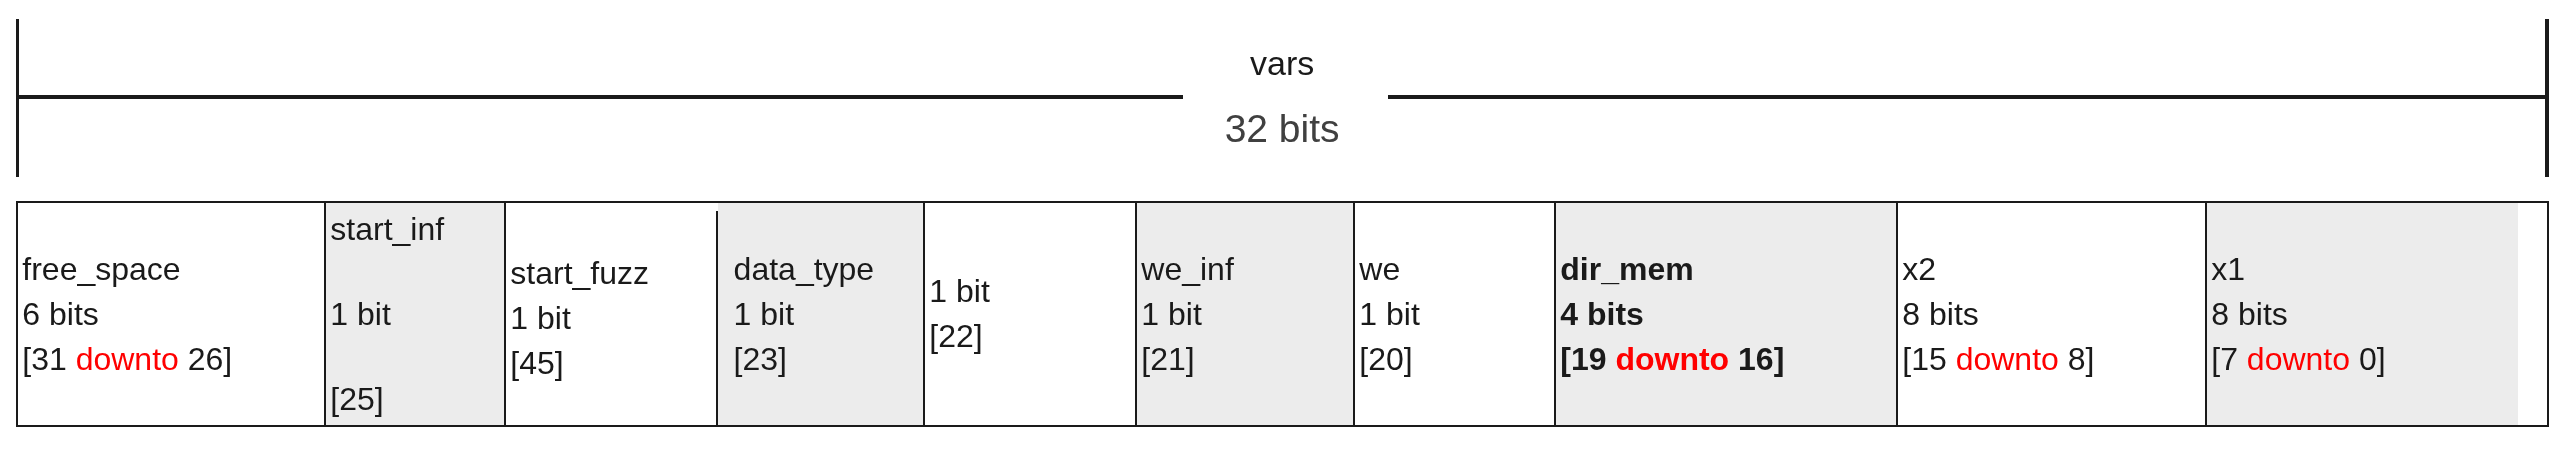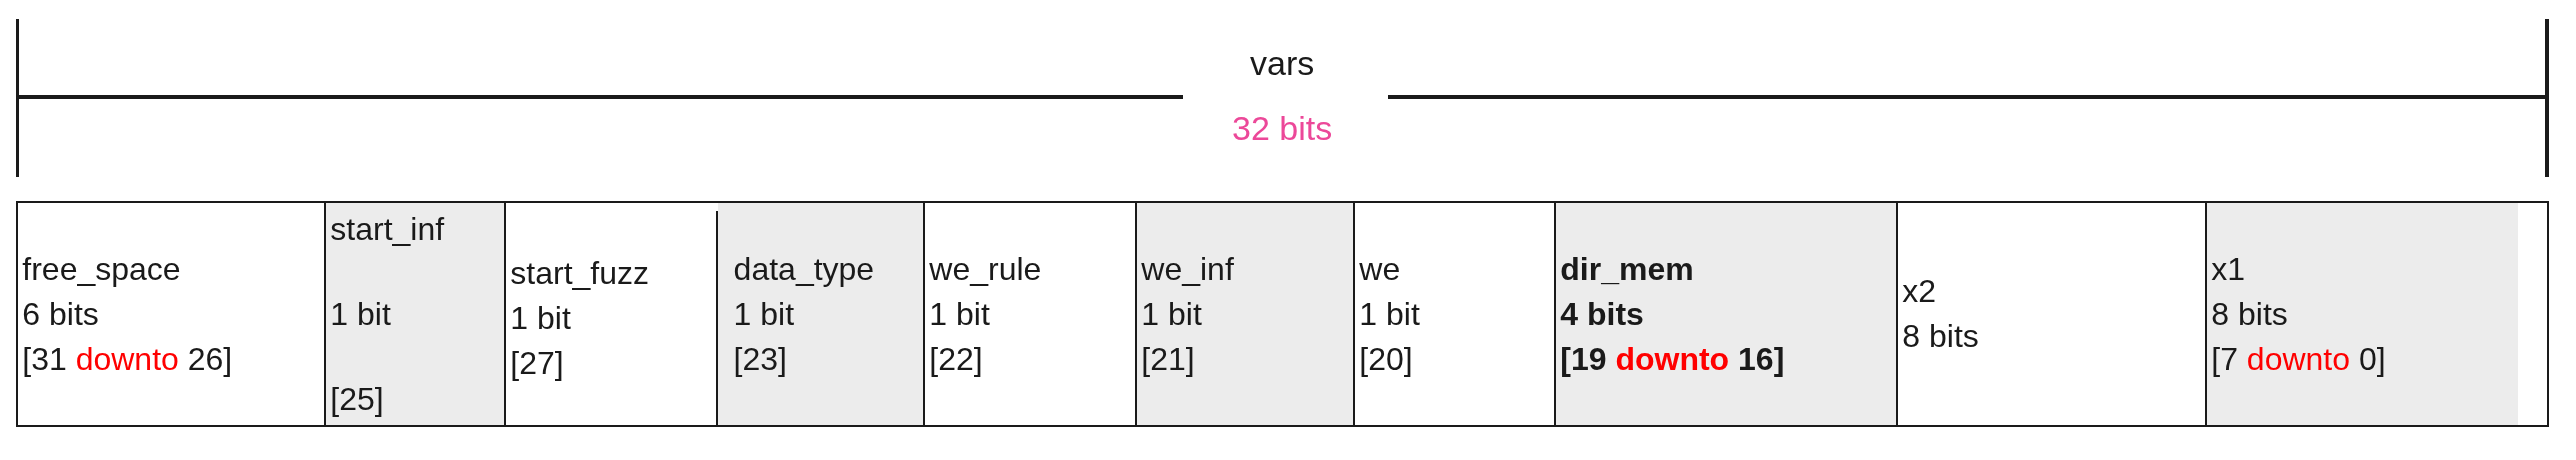--- a/index.html
+++ b/index.html
@@ -58,23 +58,23 @@
     color: #1a1a1a;
     background: #ffffff;
     white-space: nowrap;
   }
   .span-sublabel {
     position: absolute;
     left: 1130px;
     top: 78px;
     width: 273px;
     text-align: center;
-    font-size: 34px;
+    font-size: 39px;
     line-height: 63px;
-    color: #ec4899;
+    color: #404040;
     background: transparent;
     white-space: nowrap;
   }
 
   
   .field-table {
     position: absolute;
     left: 15.6px;
     top: 201px;
     height: 226px;
@@ -129,29 +129,28 @@
         <div class="cell-range"><span>[31 </span><span class="kw-downto" style="color: rgb(255, 0, 0);">downto</span><span> 26]</span></div>
       </div>
       <div class="field-cell shade-gray" style="width: 180px; gap: 40px;">
         <div class="cell-name">start_inf</div>
         <div class="cell-size">1 bit</div>
         <div class="cell-range">[25]</div>
       </div>
       <div class="field-cell shade-white" style="width: 212px; margin-top: 8px;">
         <div class="cell-name">start_fuzz</div>
         <div class="cell-size">1 bit</div>
-        <div class="cell-range">[27]</div>
+        <div class="cell-range">[45]</div>
       </div>
       <div class="field-cell shade-gray" style="width: 207px; padding-left: 16px;">
         <div class="cell-name">data_type</div>
         <div class="cell-size">1 bit</div>
         <div class="cell-range">[23]</div>
       </div>
       <div class="field-cell shade-white" style="width: 212px;">
-        <div class="cell-name">we_rule</div>
         <div class="cell-size">1 bit</div>
         <div class="cell-range">[22]</div>
       </div>
       <div class="field-cell shade-gray" style="width: 218px;">
         <div class="cell-name">we_inf</div>
         <div class="cell-size">1 bit</div>
         <div class="cell-range">[21]</div>
       </div>
       <div class="field-cell shade-white" style="width: 201px;">
         <div class="cell-name">we</div>
@@ -159,20 +158,21 @@
         <div class="cell-range">[20]</div>
       </div>
       <div class="field-cell shade-gray" style="width: 342px; font-weight: bold;">
         <div class="cell-name">dir_mem</div>
         <div class="cell-size">4 bits</div>
         <div class="cell-range"><span>[19 </span><span class="kw-downto" style="color: rgb(255, 0, 0);">downto</span><span> 16]</span></div>
       </div>
       <div class="field-cell shade-white" style="width: 309px;">
         <div class="cell-name">x2</div>
         <div class="cell-size">8 bits</div>
+        <div class="cell-range"><span>[15 </span><span class="kw-downto" style="color: rgb(255, 0, 0);">downto</span><span> 8]</span></div>
       </div>
       <div class="field-cell shade-gray" style="width: 311px;">
         <div class="cell-name">x1</div>
         <div class="cell-size">8 bits</div>
         <div class="cell-range"><span>[7 </span><span class="kw-downto" style="color: rgb(255, 0, 0);">downto</span><span> 0]</span></div>
       </div>
     </div>
 
 </div>
 

